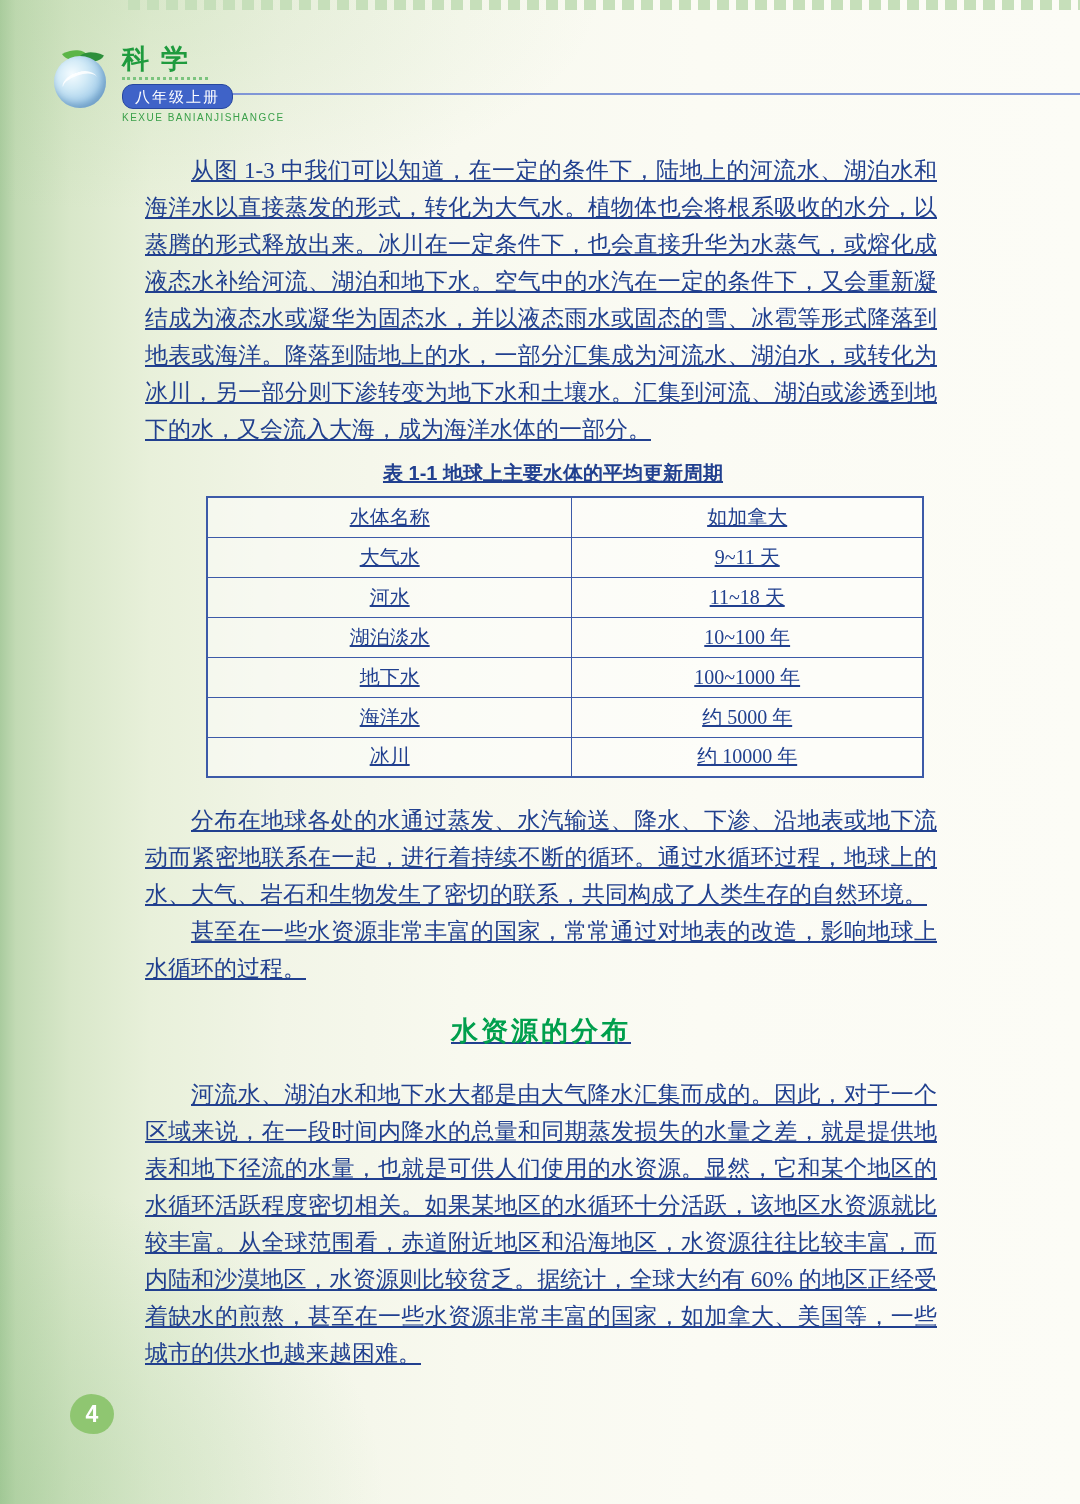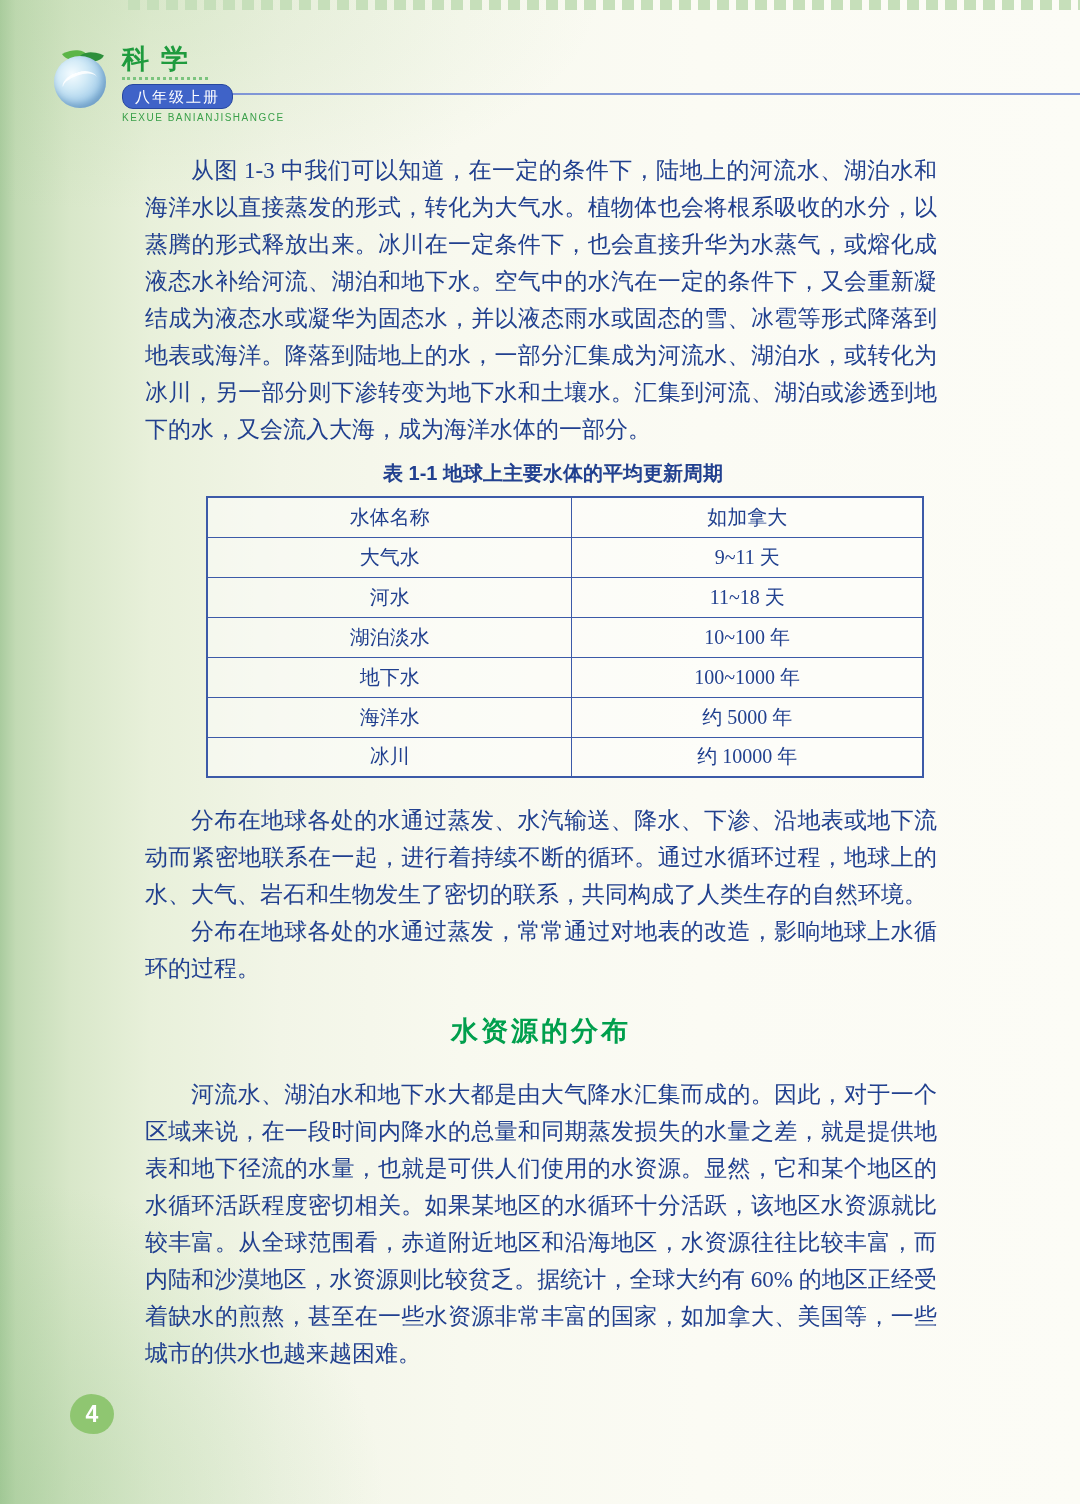--- a/index.html
+++ b/index.html
@@ -75,20 +75,21 @@
 
   
   .content {
     position: absolute;
     top: 152px; left: 145px;
     width: 792px;
     color: #21408f;
     font-size: 23px;
     line-height: 37px;
     text-align: justify;
+    text-decoration: underline;
   }
   .content p { text-indent: 2em; }
 
   .table-block { width: 718px; margin: 10px 0 24px 37px; padding-left: 24px; }
   .table-caption {
     text-align: center;
     font-family: "Liberation Sans", sans-serif;
     font-weight: bold;
     font-size: 20px;
     line-height: 30px;
@@ -203,21 +204,21 @@
           </tr>
           <tr>
             <td>冰川</td>
             <td>约 10000 年</td>
           </tr>
         </tbody>
       </table>
     </div>
 
     <p>分布在地球各处的水通过蒸发、水汽输送、降水、下渗、沿地表或地下流动而紧密地联系在一起，进行着持续不断的循环。通过水循环过程，地球上的水、大气、岩石和生物发生了密切的联系，共同构成了人类生存的自然环境。</p>
-    <p>分布在地球各处的水通过蒸发，常常通过对地表的改造，影响地球上水循环的过程。</p>
+    <p>甚至在一些水资源非常丰富的国家，常常通过对地表的改造，影响地球上水循环的过程。</p>
 
     <h2 class="section-heading">水资源的分布</h2>
 
     <p>河流水、湖泊水和地下水大都是由大气降水汇集而成的。因此，对于一个区域来说，在一段时间内降水的总量和同期蒸发损失的水量之差，就是提供地表和地下径流的水量，也就是可供人们使用的水资源。显然，它和某个地区的水循环活跃程度密切相关。如果某地区的水循环十分活跃，该地区水资源就比较丰富。从全球范围看，赤道附近地区和沿海地区，水资源往往比较丰富，而内陆和沙漠地区，水资源则比较贫乏。据统计，全球大约有 60% 的地区正经受着缺水的煎熬，甚至在一些水资源非常丰富的国家，如加拿大、美国等，一些城市的供水也越来越困难。</p>
 
   </main>
 
   <div class="page-number">
     <span>4</span>
   </div>

